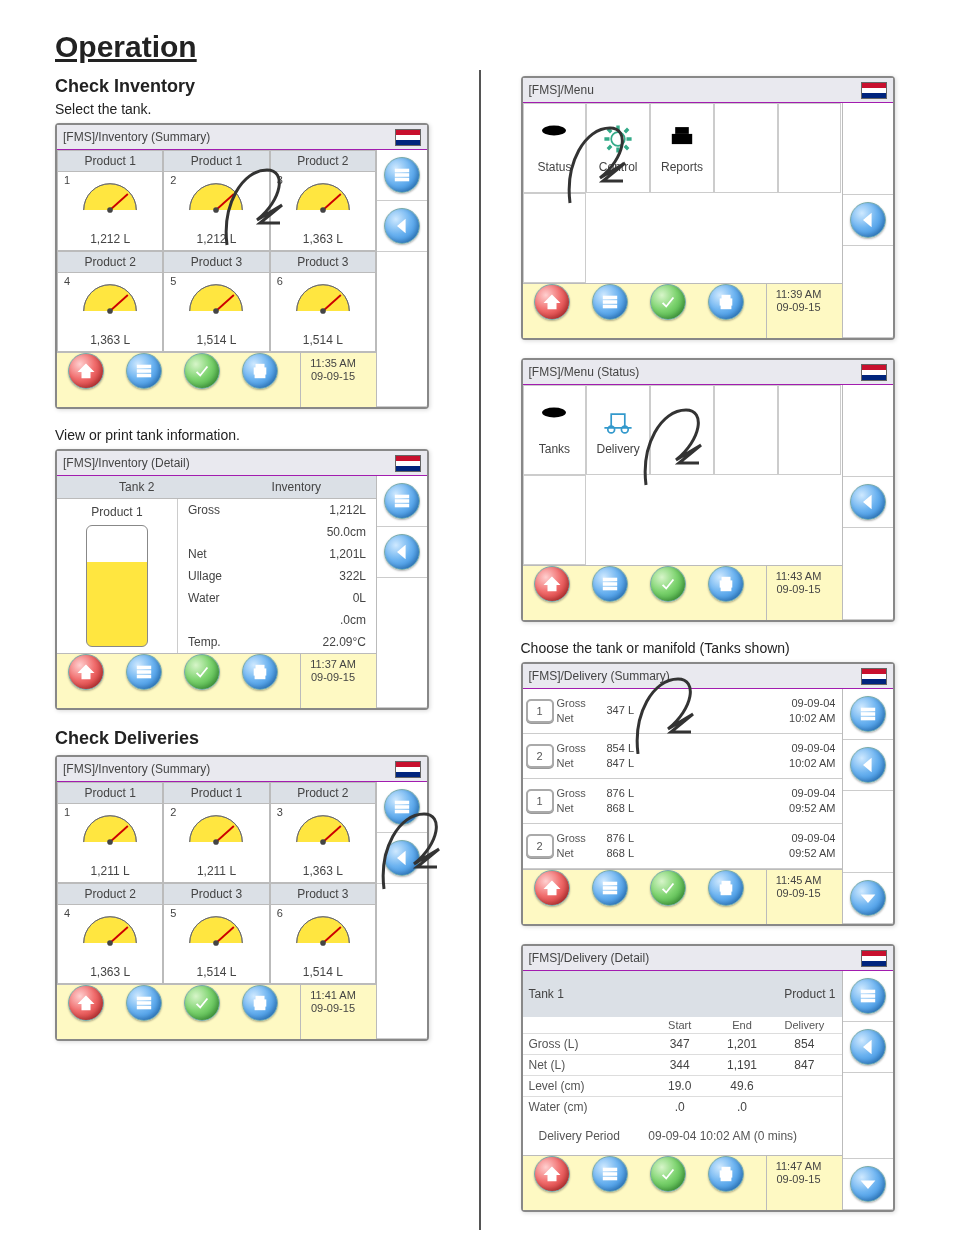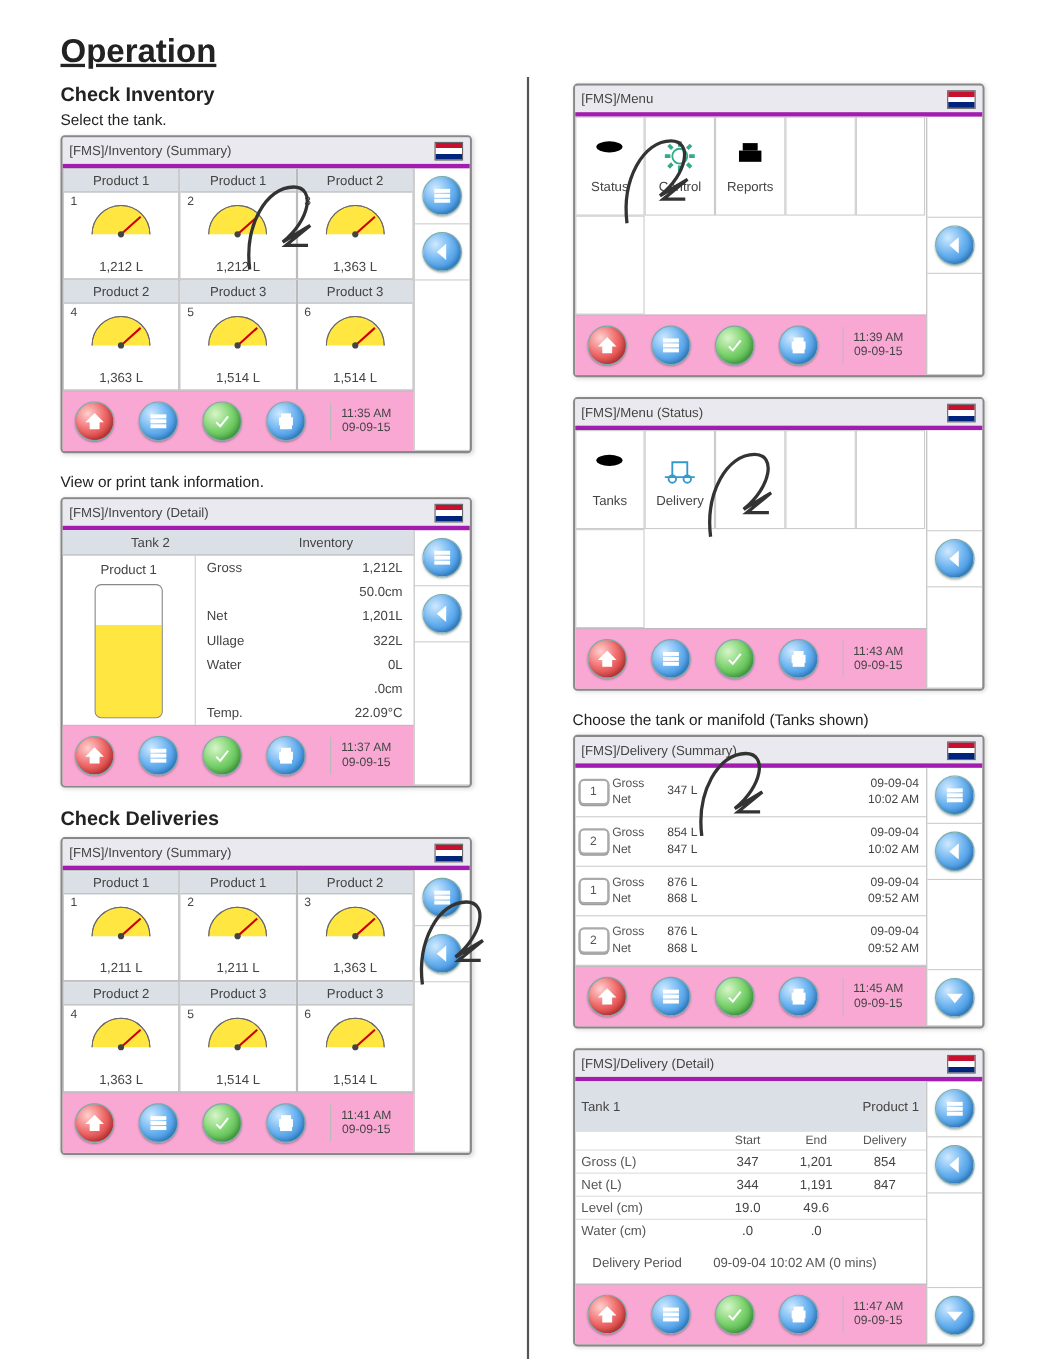--- a/index.html
+++ b/index.html
@@ -20,40 +20,40 @@
   .page-num { text-align: right; font-size: 15px; margin-top: 20px;}
 
   
   .device { width: 370px; border: 2px solid #888; border-radius: 4px; background:#fff;
             margin: 6px 0 18px 0; font-size: 12px; color:#444;
             box-shadow: 1px 1px 4px rgba(0,0,0,.15);}
   .dev-body { display:flex; }
   .dev-main { flex:1; }
   .dev-side { width: 50px; border-left: 1px solid #bbb; display:flex; flex-direction:column;}
   .titlebar { display:flex; align-items:center; background:#e9e9ef;
-              border-bottom:4px solid #a21caf; height:24px; padding:0 6px;}
+              border-bottom:1px solid #a21caf; height:24px; padding:0 6px;}
   .titlebar .flag { margin-left:auto; width:24px; height:15px;
                     background: linear-gradient(#c8102e 33%, #fff 33% 66%, #00247d 66%);
                     border:1px solid #666;}
   .side-btn { flex:0 0 50px; border-bottom:1px solid #ccc;
               display:flex; align-items:center; justify-content:center;}
   .side-fill{ flex:1; border-bottom:1px solid #ccc;}
   .ts { font-size:11px; color:#444; text-align:center; padding:4px 0; line-height:1.2;}
   .ts div:first-child{font-weight:500;}
 
   .circ { width:34px; height:34px; border-radius:50%;
           background: radial-gradient(circle at 32% 30%, #cfe9ff 0%, #6cb3f0 45%, #1c7bd6 100%);
           border:1px solid #7aa; display:flex; align-items:center; justify-content:center;
           box-shadow: inset -2px -2px 4px rgba(0,0,0,.2), 0 1px 2px rgba(0,0,0,.3);}
   .circ.green{ background: radial-gradient(circle at 32% 30%, #d7f5c9 0%, #7dd36f 45%, #2e9b2e 100%);}
   .circ.red  { background: radial-gradient(circle at 32% 30%, #ffd0d0 0%, #f06c6c 45%, #c01c1c 100%);}
   .circ svg{width:18px;height:18px;fill:#fff;stroke:#fff;stroke-width:2;}
 
-  .toolbar-row{ display:flex; align-items:center; justify-content:space-around;
-                height:54px; border-top:1px solid #bbb; background:#f9a8d4;}
+  .toolbar-row{ display:flex; justify-content:space-around;
+                height:54px; border-top:1px solid #bbb; background:#fef9c3;}
   .toolbar-row .ts{ flex:0 0 64px; border-left:1px solid #bbb;}
 
   
   .inv-grid{ display:grid; grid-template-columns:repeat(3,1fr);}
   .inv-cell{ border:1px solid #bbb; text-align:center; }
   .inv-cell .hdr{ background:#dbe0e6; border-bottom:1px solid #bbb; padding:3px 0;}
   .inv-cell .num{ position:absolute; left:6px; top:2px; font-size:11px;}
   .inv-cell .gwrap{ position:relative; height:58px;}
   .gauge{ width:62px; height:38px; margin:4px auto 0 auto;}
   .inv-cell .val{ padding:2px 0 4px 0;}

